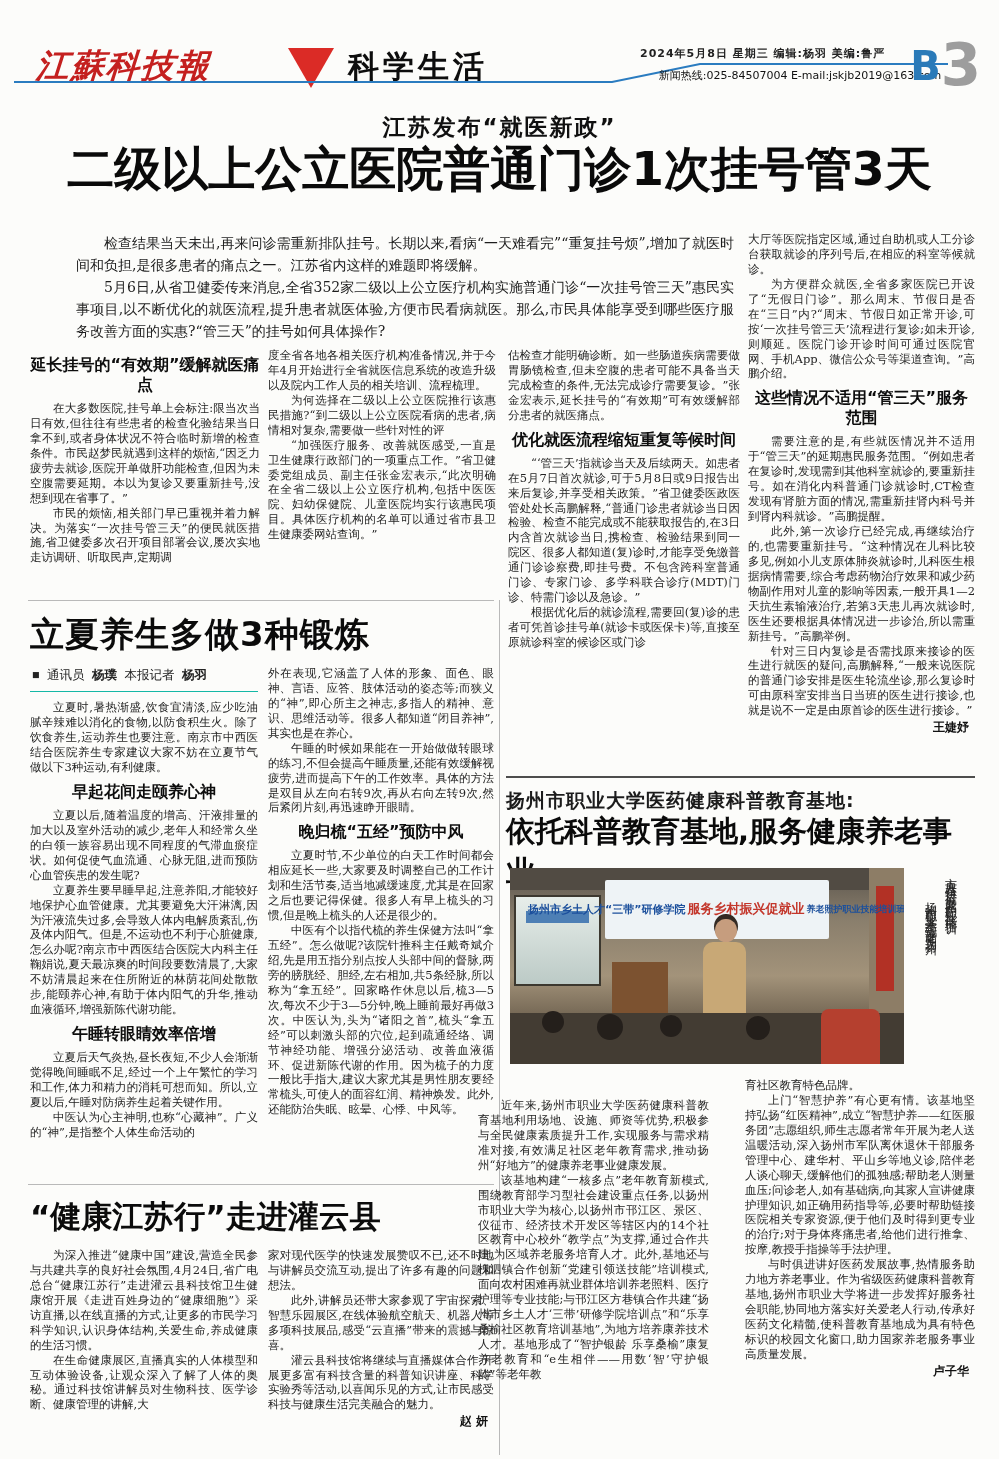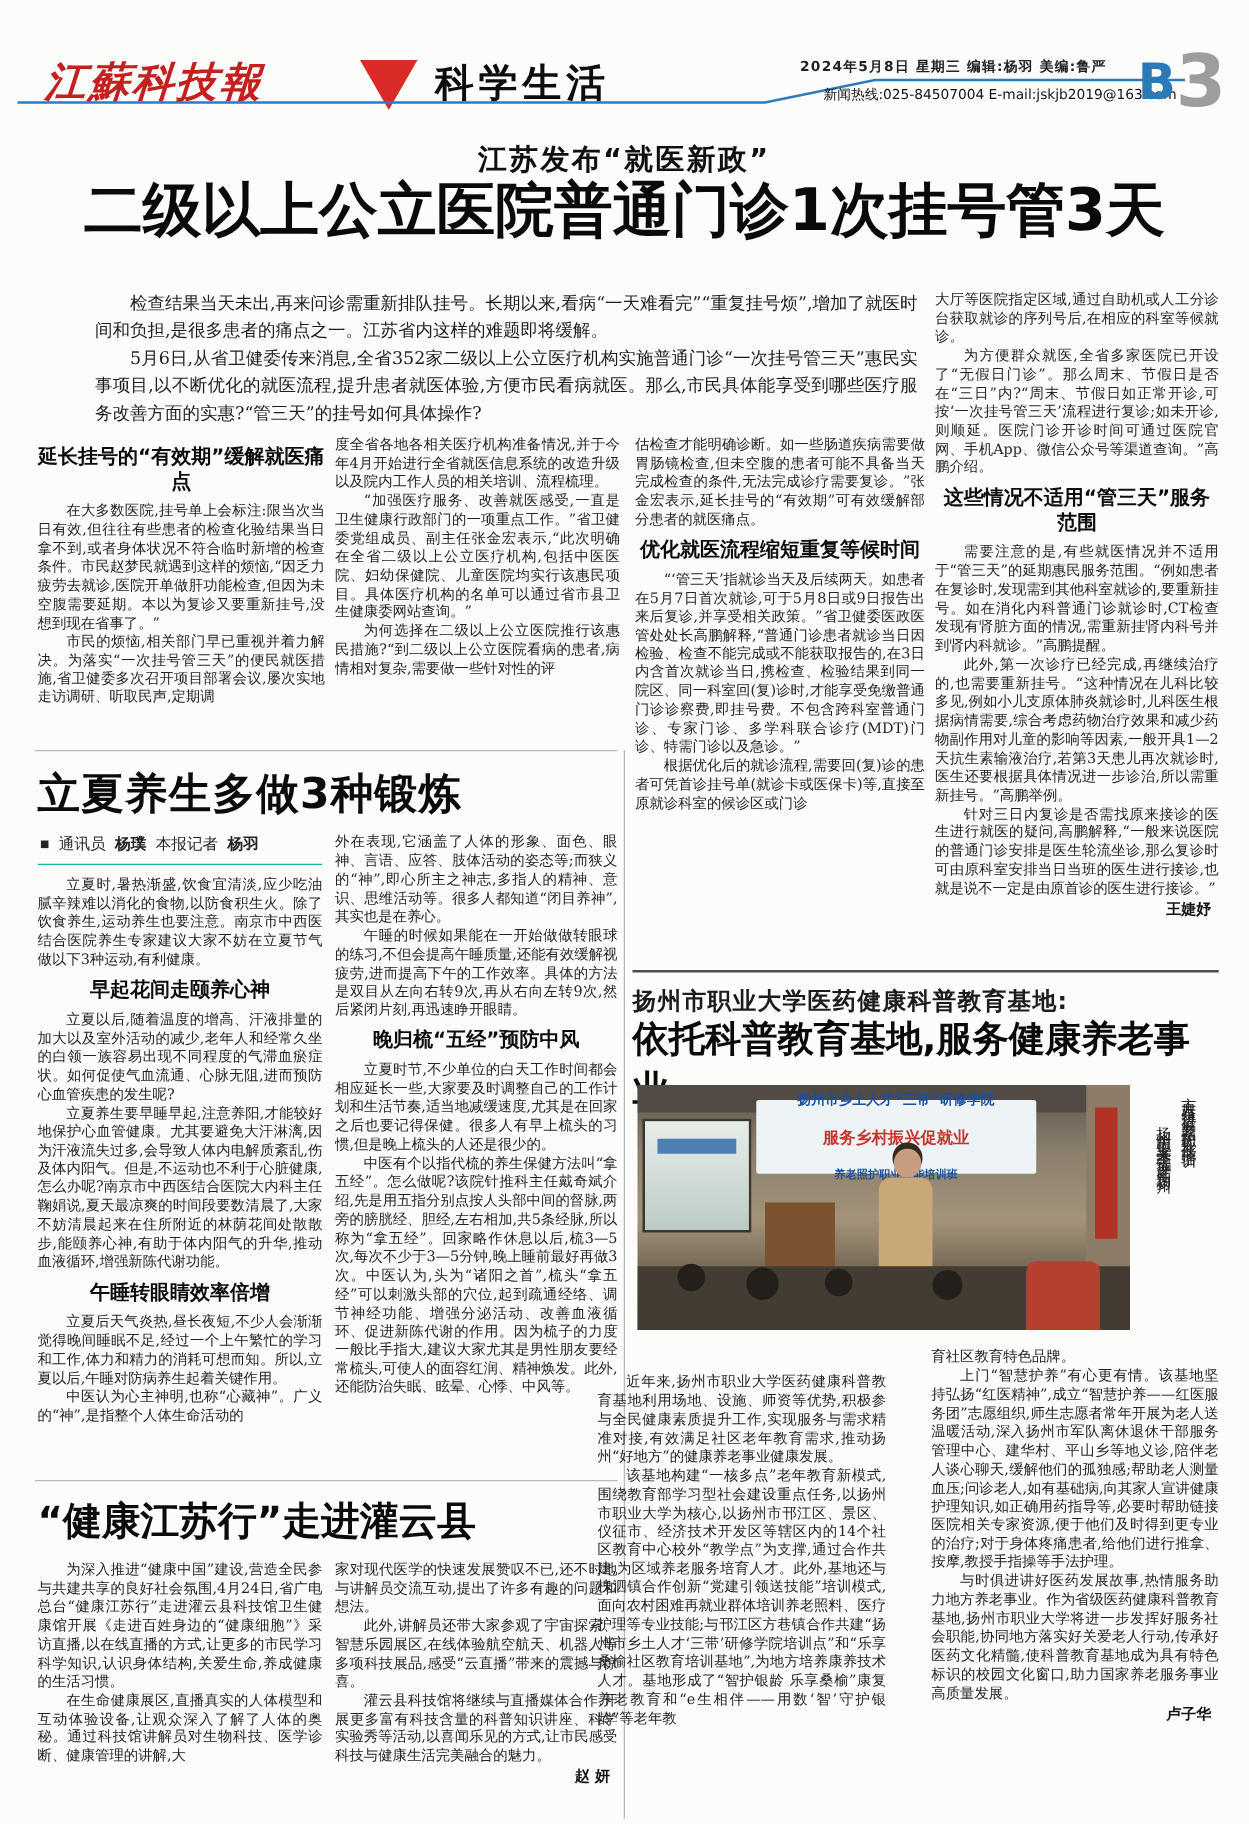--- a/index.html
+++ b/index.html
@@ -66,21 +66,21 @@
   .c-yz2{left:745px;top:1078px;width:230px;height:374px;}
   
   .photo{left:510px;top:868px;width:394px;height:196px;overflow:hidden;
          background:linear-gradient(180deg,#5a544c 0%,#897e6c 26%,#a3937a 55%,#6f6250 78%,#463e34 100%);}
   .ph{position:absolute;}
   .ph-ceiling{left:0;top:0;width:100%;height:11%;background:#514b43;}
   .ph-screen{left:1.5%;top:15%;width:21%;height:44%;
              background:linear-gradient(180deg,#e7eeea,#bccac6);box-shadow:0 0 0 2px #3c382f;}
   .ph-screen-bar{left:4%;top:22%;width:16%;height:6%;background:#4d7fb5;}
   .ph-banner{left:24%;top:6%;width:57%;height:30%;background:#eef3f6;border-radius:2px;
-             display:flex;flex-direction:column;align-items:center;justify-content:center;gap:14px;
+             display:flex;align-items:center;justify-content:center;gap:2px;
              font-family:"DejaVu Sans","Liberation Sans",sans-serif;}
   .ph-banner .l1{color:#1b4f9c;font-weight:bold;font-size:11px;white-space:nowrap;}
   .ph-banner .l2{color:#c3362b;font-size:13px;font-weight:bold;white-space:nowrap;}
   .ph-banner .l3{color:#1b4f9c;font-size:9px;font-weight:bold;white-space:nowrap;}
   .ph-pillar{right:0;top:0;width:9%;height:100%;background:#8d7d66;}
   .ph-redbanner{right:2.5%;top:9%;width:4.5%;height:54%;background:#b23125;}
   .ph-speaker-body{left:49%;top:38%;width:11%;height:52%;background:#c8a876;border-radius:10px 10px 0 0;}
   .ph-speaker-head{left:52%;top:26%;width:5.5%;height:12%;background:#c69d7e;border-radius:50%;
                    box-shadow:0 -4px 0 1px #332a24;}
   .ph-aud{left:0;bottom:0;width:100%;height:26%;background:#433c33;}
@@ -117,28 +117,28 @@
 </div>
 
 <div class="abs col c-lead1">
   <div class="col-h">延长挂号的“有效期”缓解就医痛点</div>
   <p>在大多数医院,挂号单上会标注:限当次当日有效,但往往有些患者的检查化验结果当日拿不到,或者身体状况不符合临时新增的检查条件。市民赵梦民就遇到这样的烦恼,“因乏力疲劳去就诊,医院开单做肝功能检查,但因为未空腹需要延期。本以为复诊又要重新挂号,没想到现在省事了。”</p>
   <p>市民的烦恼,相关部门早已重视并着力解决。为落实“一次挂号管三天”的便民就医措施,省卫健委多次召开项目部署会议,屡次实地走访调研、听取民声,定期调</p>
 </div>
 
 <div class="abs col c-lead2">
   <p class="cont">度全省各地各相关医疗机构准备情况,并于今年4月开始进行全省就医信息系统的改造升级以及院内工作人员的相关培训、流程梳理。</p>
+  <p>为何选择在二级以上公立医院推行该惠民措施?“到二级以上公立医院看病的患者,病情相对复杂,需要做一些针对性的评</p>
   <p>“加强医疗服务、改善就医感受,一直是卫生健康行政部门的一项重点工作。”省卫健委党组成员、副主任张金宏表示,“此次明确在全省二级以上公立医疗机构,包括中医医院、妇幼保健院、儿童医院均实行该惠民项目。具体医疗机构的名单可以通过省市县卫生健康委网站查询。”</p>
-  <p>为何选择在二级以上公立医院推行该惠民措施?“到二级以上公立医院看病的患者,病情相对复杂,需要做一些针对性的评</p>
 </div>
 
 <div class="abs col c-lead3">
   <p class="cont">估检查才能明确诊断。如一些肠道疾病需要做胃肠镜检查,但未空腹的患者可能不具备当天完成检查的条件,无法完成诊疗需要复诊。”张金宏表示,延长挂号的“有效期”可有效缓解部分患者的就医痛点。</p>
   <div class="col-h">优化就医流程缩短重复等候时间</div>
-  <p>“‘管三天’指就诊当天及后续两天。如患者在5月7日首次就诊,可于5月8日或9日报告出来后复诊,并享受相关政策。”省卫健委医政医管处处长高鹏解释,“普通门诊患者就诊当日因检验、检查不能完成或不能获取报告的,在3日内含首次就诊当日,携检查、检验结果到同一院区、同一科室回(复)诊时,才能享受免缴普通门诊诊察费,即挂号费。不包含跨科室普通门诊、专家门诊、多学科联合诊疗(MDT)门诊、特需门诊以及急诊。”</p>
+  <p>“‘管三天’指就诊当天及后续两天。如患者在5月7日首次就诊,可于5月8日或9日报告出来后复诊,并享受相关政策。”省卫健委医政医管处处长高鹏解释,“普通门诊患者就诊当日因检验、检查不能完成或不能获取报告的,在3日内含首次就诊当日,携检查、检验结果到同一院区、很多人都知道(复)诊时,才能享受免缴普通门诊诊察费,即挂号费。不包含跨科室普通门诊、专家门诊、多学科联合诊疗(MDT)门诊、特需门诊以及急诊。”</p>
   <p>根据优化后的就诊流程,需要回(复)诊的患者可凭首诊挂号单(就诊卡或医保卡)等,直接至原就诊科室的候诊区或门诊</p>
 </div>
 
 <div class="abs col c-lead4">
   <p class="cont">大厅等医院指定区域,通过自助机或人工分诊台获取就诊的序列号后,在相应的科室等候就诊。</p>
   <p>为方便群众就医,全省多家医院已开设了“无假日门诊”。那么周末、节假日是否在“三日”内?“周末、节假日如正常开诊,可按‘一次挂号管三天’流程进行复诊;如未开诊,则顺延。医院门诊开诊时间可通过医院官网、手机App、微信公众号等渠道查询。”高鹏介绍。</p>
   <div class="col-h">这些情况不适用“管三天”服务范围</div>
   <p>需要注意的是,有些就医情况并不适用于“管三天”的延期惠民服务范围。“例如患者在复诊时,发现需到其他科室就诊的,要重新挂号。如在消化内科普通门诊就诊时,CT检查发现有肾脏方面的情况,需重新挂肾内科号并到肾内科就诊。”高鹏提醒。</p>
   <p>此外,第一次诊疗已经完成,再继续治疗的,也需要重新挂号。“这种情况在儿科比较多见,例如小儿支原体肺炎就诊时,儿科医生根据病情需要,综合考虑药物治疗效果和减少药物副作用对儿童的影响等因素,一般开具1—2天抗生素输液治疗,若第3天患儿再次就诊时,医生还要根据具体情况进一步诊治,所以需重新挂号。”高鹏举例。</p>
   <p>针对三日内复诊是否需找原来接诊的医生进行就医的疑问,高鹏解释,“一般来说医院的普通门诊安排是医生轮流坐诊,那么复诊时可由原科室安排当日当班的医生进行接诊,也就是说不一定是由原首诊的医生进行接诊。”</p>

